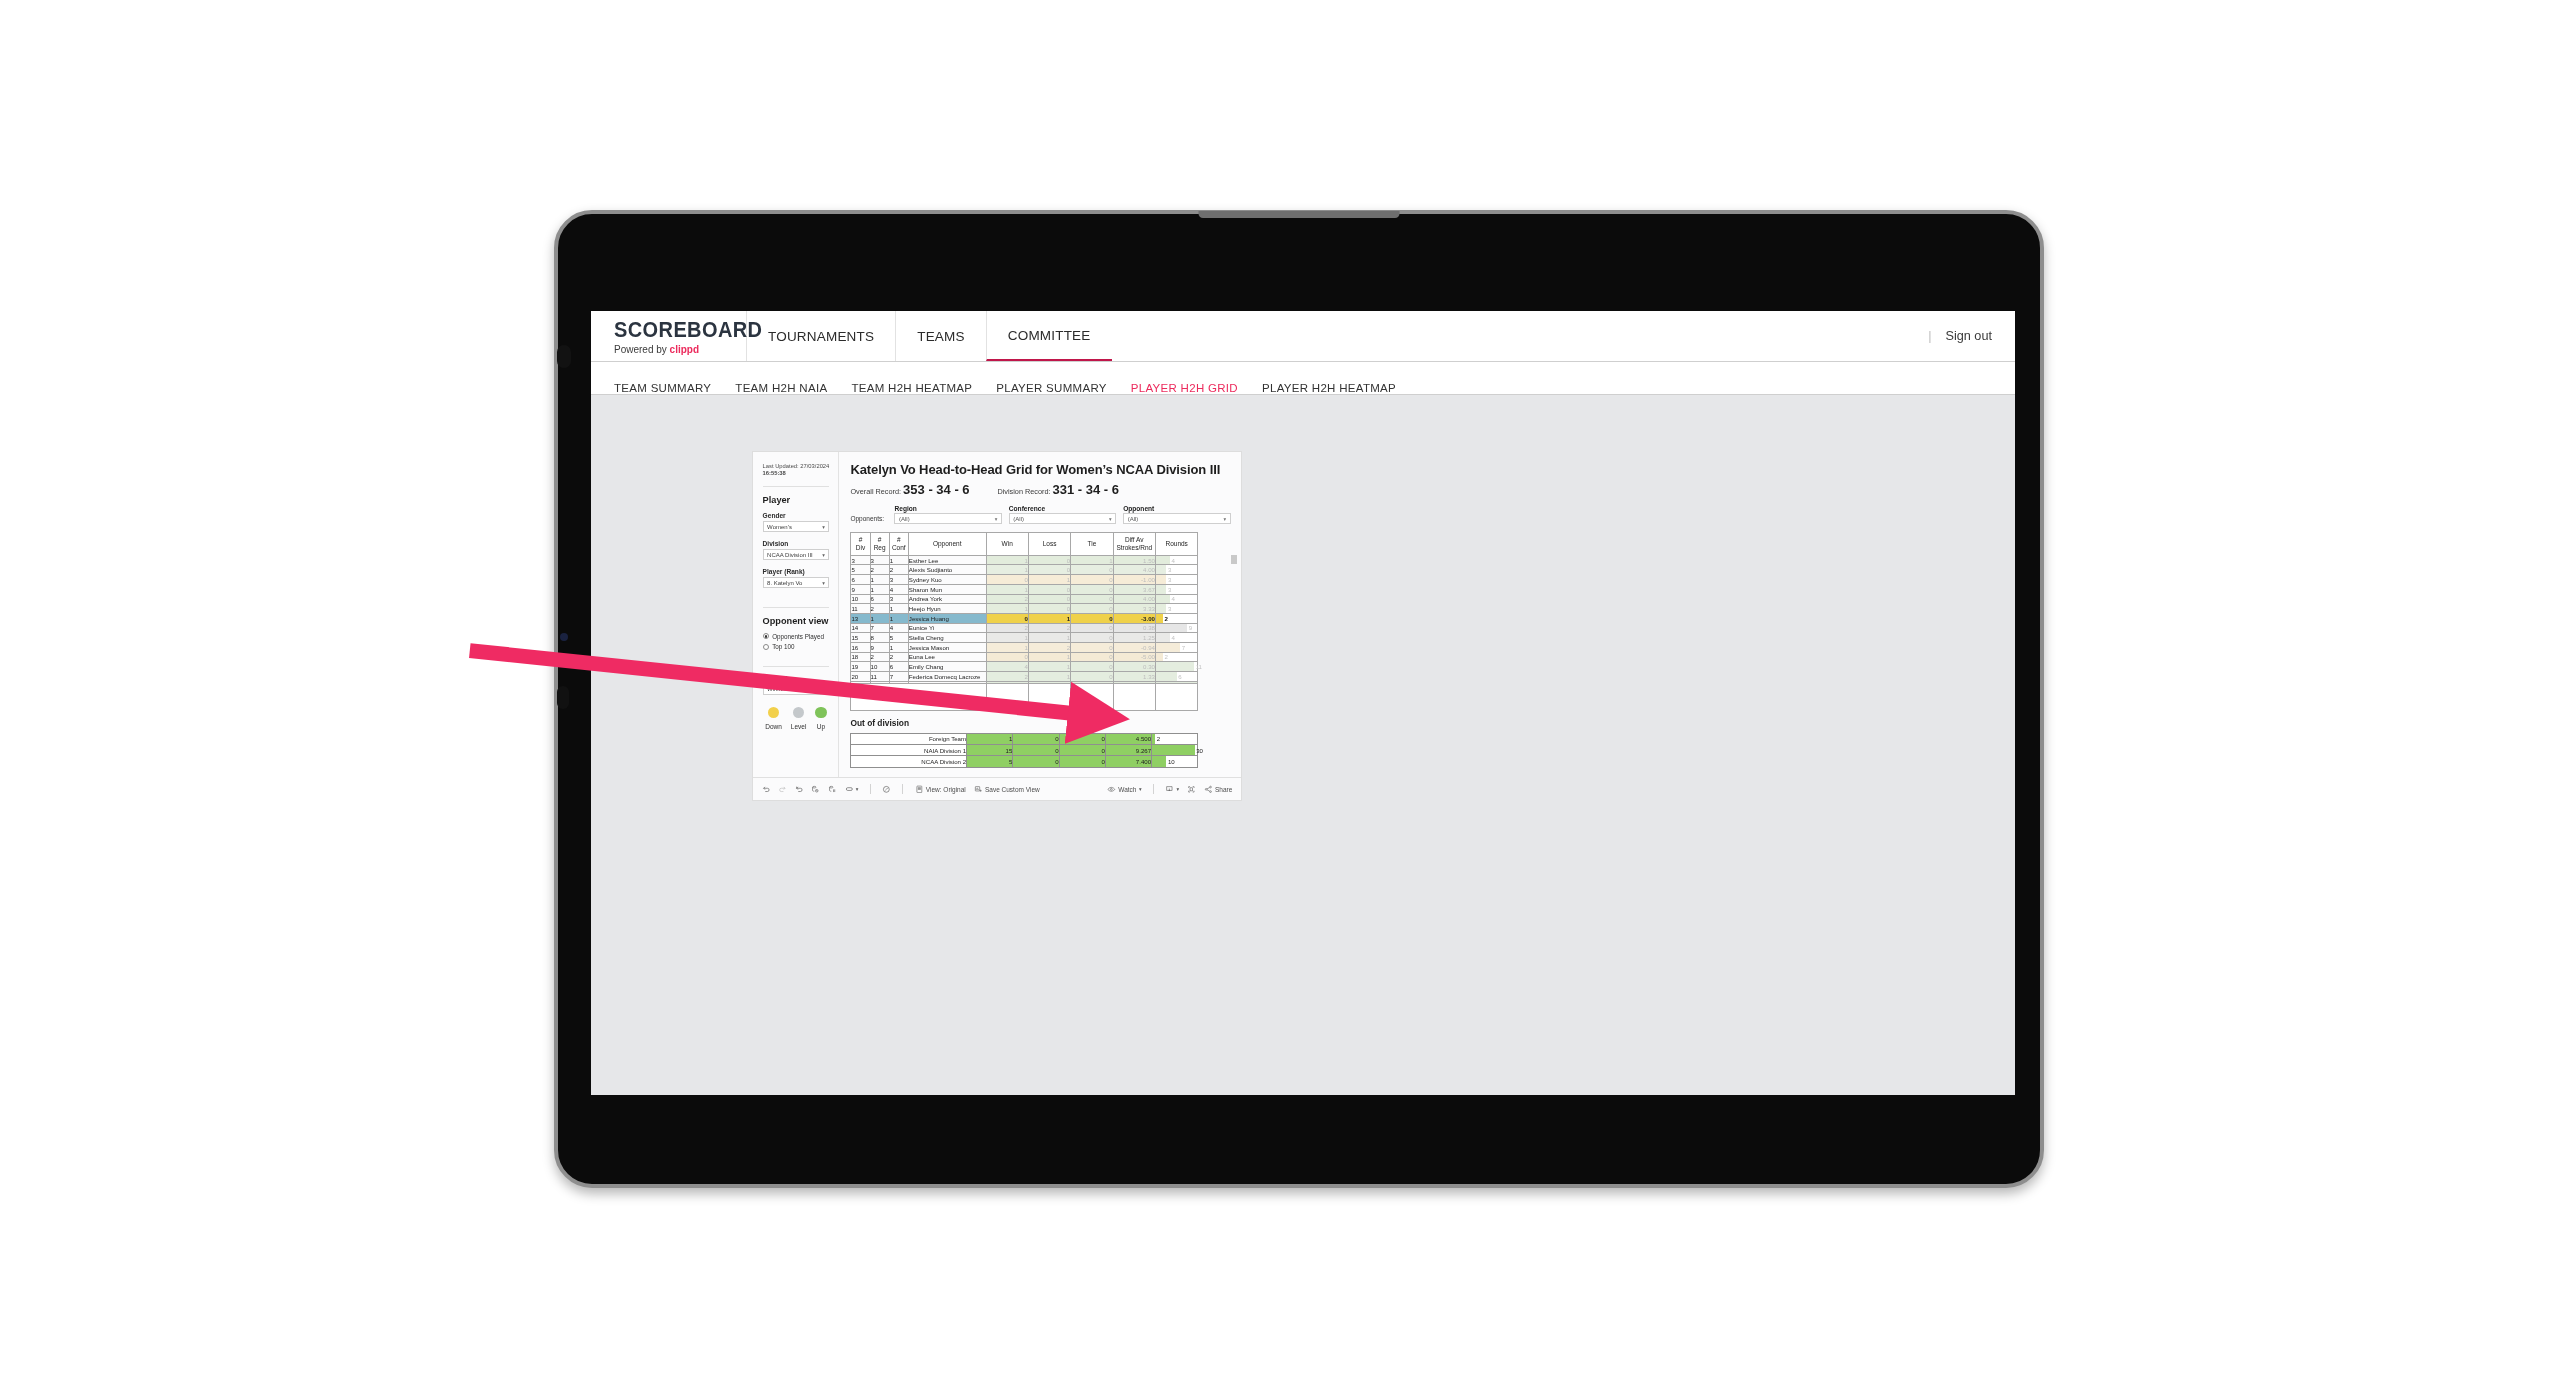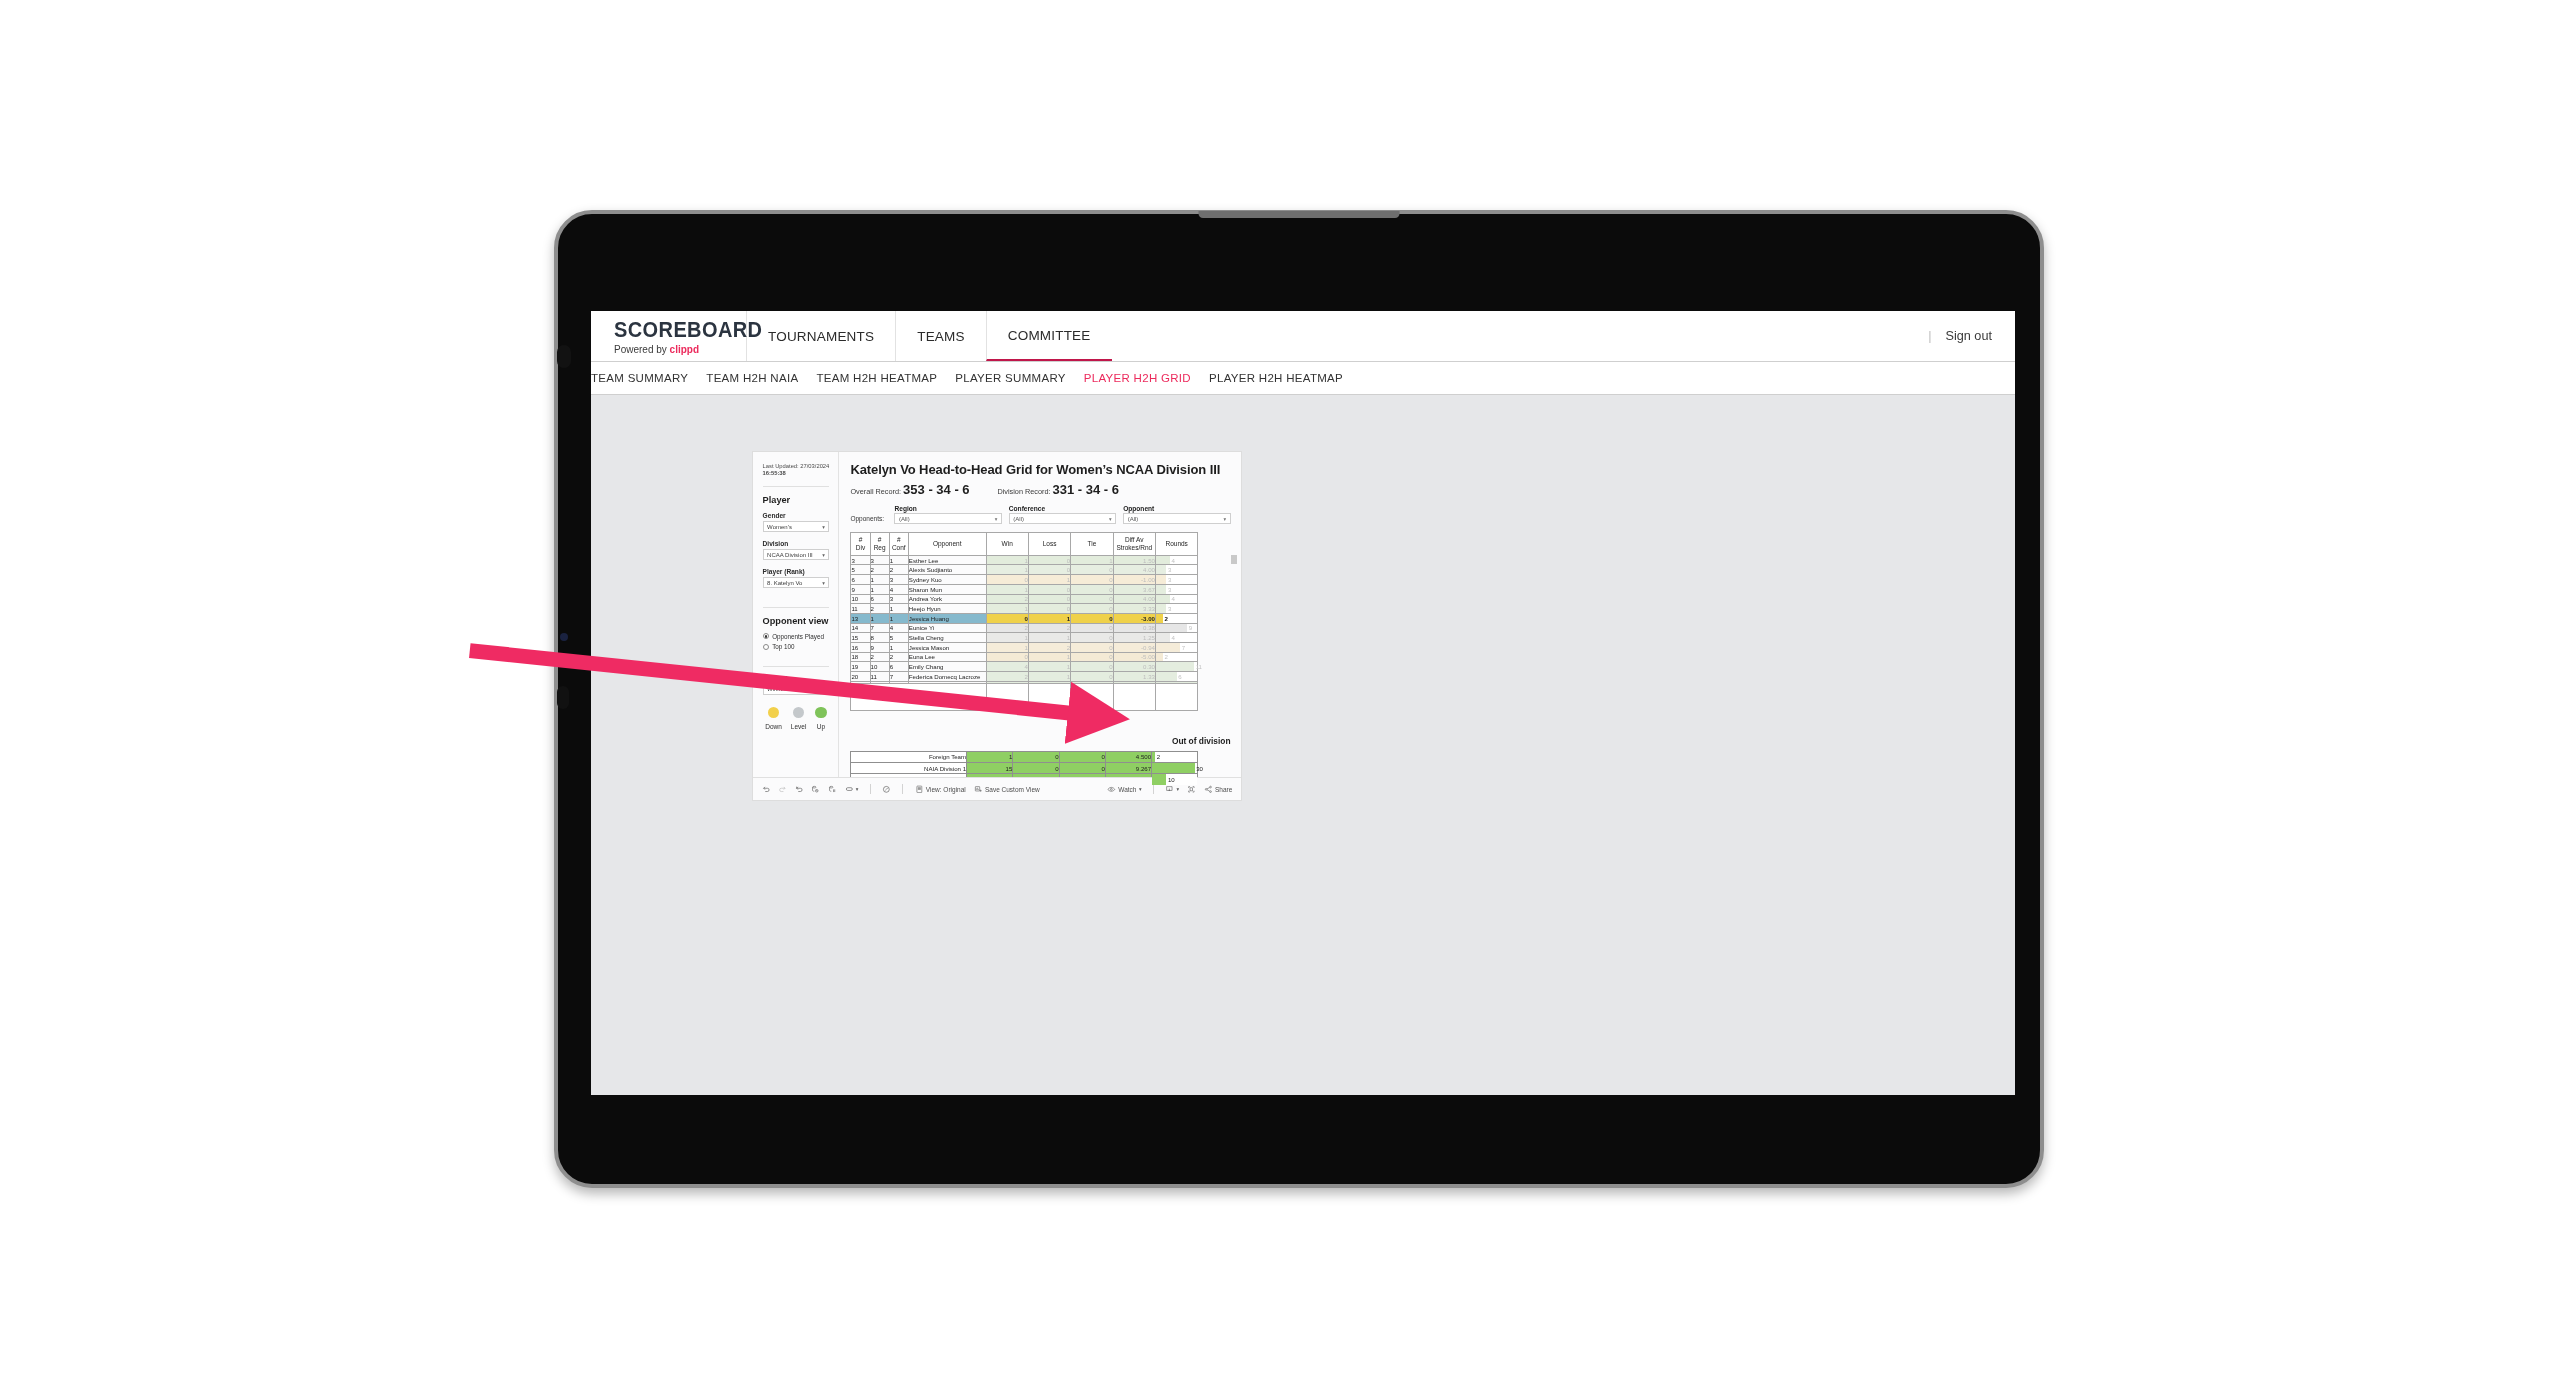--- a/index.html
+++ b/index.html
@@ -69,22 +69,22 @@
   }
   .topnav-item.active { border-bottom:2.6px solid #c0164a; }
   #topbar-right {
     margin-left:auto; display:flex; align-items:center; gap:14px;
     padding-right:23px; font-size:12.7px; color:#3a3a3a;
   }
   #topbar-right .divider { color:#bdbdbd; }
 
   
   #subnav {
-    height: 33px; background:#fff; display:flex; align-items:center;
-    gap: 18px; border-bottom:1.7px solid #cfcfcf;
+    height: 33px; background:#fff; display:flex; align-items:flex-end;
+    padding-left: 23px; gap: 24px; border-bottom:1.7px solid #cfcfcf;
   }
   .subnav-item { font-size:11.5px; color:#333; letter-spacing:0.3px; cursor:pointer; }
   .subnav-item.active { color:#ec2a5c; }
 
   
   #canvas { position:relative; height: calc(100% - 86px); background:#e6e7e9; }
   #viz {
     position:absolute; left: 161px; top: 56px;
     width: 490px; height: 350px;
     background:#fbfbfc; border:0.9px solid #dddddd;
@@ -167,21 +167,21 @@
   tr.sel-row .rlab { color:#111; font-weight:700; }
   #grid-blank { height:27px; }
   #grid-blank td { border:0.9px solid #a8a8a8; background:#fff; }
   #grid-blank td.lefty { border-left:0.9px solid #a8a8a8; border-right:0.9px solid #a8a8a8; }
   #scrollthumb {
     position:absolute; right:-6.1px; top:23px; width:5.2px; height:9.6px;
     background:#c9c9c9; cursor:pointer;
   }
 
   
-  #ood-title { font-size:8.4px; font-weight:700; color:#1e1e1e; margin-top:25px;text-align:right; }
+  #ood-title { font-size:8.4px; font-weight:700; color:#1e1e1e; margin-top:7px; }
   table.ood { border-collapse:collapse; table-layout:fixed; width:348px; font-size:6.1px; margin-top:4.4px; }
   table.ood td { border:0.9px solid #8f8f8f; height:11.4px; padding:0; }
   td.o-name { width:105px; text-align:right; padding-right:3.5px; color:#1d1d1d; background:#fff; }
   td.o-num { width:42px; text-align:right; padding-right:3.5px; color:#1d1d1d; background:#8fcf63; }
   td.o-rounds { width:42px; position:relative; background:#fff; }
   td.o-rounds .rbar { background:#8fcf63; }
   td.o-rounds .rlab { color:#1d1d1d; }
 
   
   #viz-toolbar {

